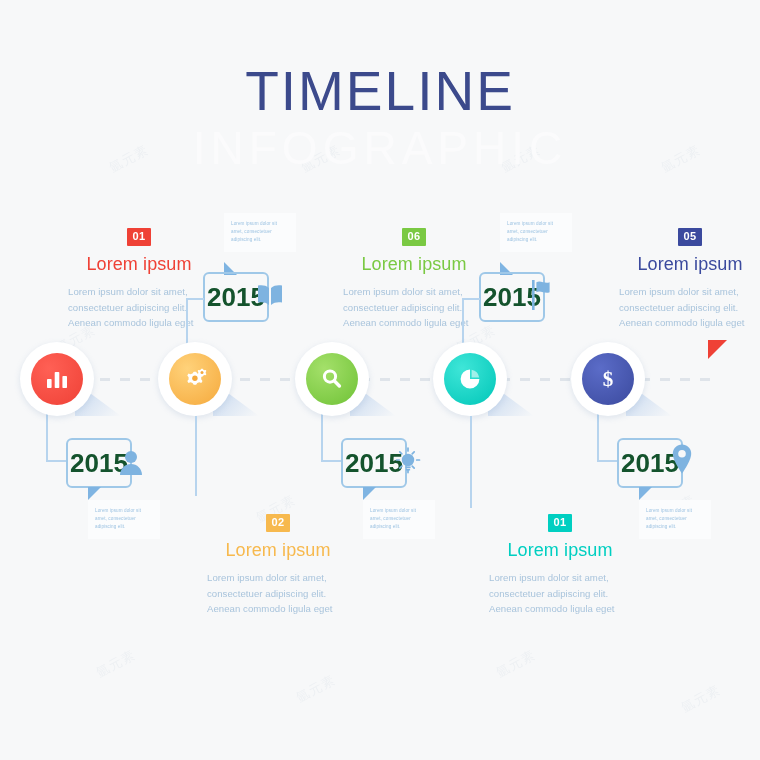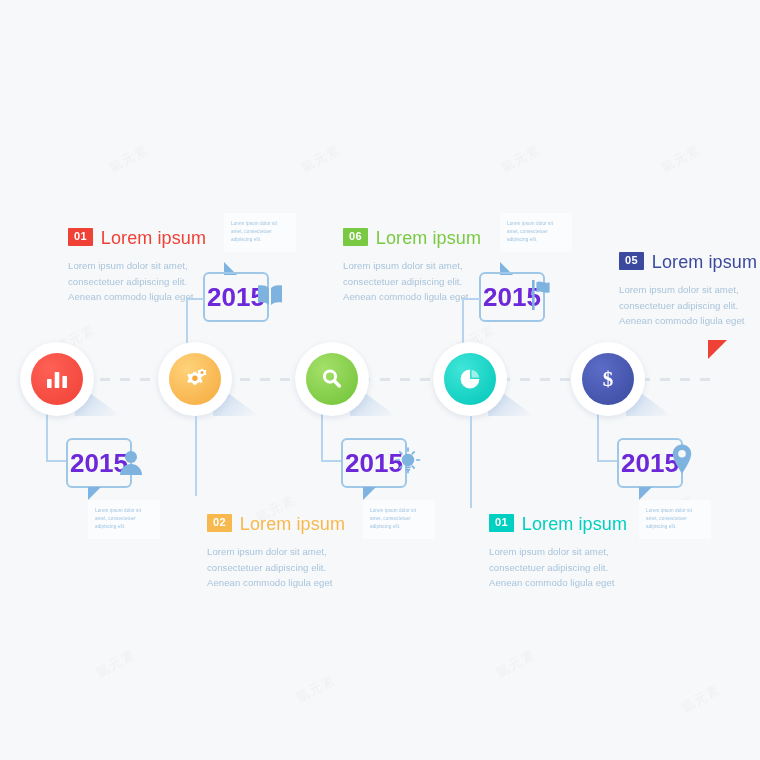--- a/index.html
+++ b/index.html
@@ -102,21 +102,21 @@
     border: 2px solid #9fc8e8;
     border-radius: 6px;
     background: rgba(255,255,255,0.0);
     display: flex;
     align-items: center;
     justify-content: center;
     overflow: hidden;
   }
   .yearbox span {
     font-size: 26px;
-    color: #6d28d9;
+    color: #14532d;
     font-weight: 700;
     letter-spacing: 0px;
     white-space: nowrap;
   }
   .sideicon {
     position: absolute;
     color: #7eb3e0;
   }
   .sideicon svg { display: block; }
 
@@ -146,23 +146,24 @@
   }
   .tail-up {
     border-left: 13px solid #7fb4e2;
     border-top: 13px solid transparent;
   }
 
   
   .block { position: absolute; width: 142px; }
   .block-head {
     display: flex;
-    align-items: flex-start;
+    align-items: center;
     gap: 8px;
     margin-bottom: 9px;
+    flex-direction: column;
   }
   .badge {
     color: #ffffff;
     font-size: 11px;
     font-weight: 700;
     padding: 3px 6px 4px 6px;
     line-height: 1;
     border-radius: 1px;
     letter-spacing: 0.3px;
   }
@@ -211,20 +212,24 @@
   <div class="wm" style="left:660px; top:150px;">氩元素</div>
   <div class="wm" style="left:55px; top:330px;">氩元素</div>
   <div class="wm" style="left:255px; top:500px;">氩元素</div>
   <div class="wm" style="left:455px; top:330px;">氩元素</div>
   <div class="wm" style="left:655px; top:500px;">氩元素</div>
   <div class="wm" style="left:95px; top:655px;">氩元素</div>
   <div class="wm" style="left:295px; top:680px;">氩元素</div>
   <div class="wm" style="left:495px; top:655px;">氩元素</div>
   <div class="wm" style="left:680px; top:690px;">氩元素</div>
 
+  <div class="title-wrap">
+    <div class="title-main">TIMELINE</div>
+    <div class="title-sub">INFOGRAPHIC</div>
+  </div>
 
   <div class="axis"></div>
 
   <div class="corner-accent" style="left:708px; top:340px;"></div>
 
   <div class="block" style="left:68px; top:228px;">
     <div class="block-head">
       <span class="badge" style="background:#ef4136;">01</span>
       <span class="block-title" style="color:#ef4136;">Lorem ipsum</span>
     </div>
@@ -382,21 +387,21 @@
   <div class="stem" style="left:470px; top:416px; width:2px; height:92px; border-left-width:2px;"></div>
 
   <div class="block" style="left:489px; top:514px;">
     <div class="block-head">
       <span class="badge" style="background:#00cfc1;">01</span>
       <span class="block-title" style="color:#00cfc1;">Lorem ipsum</span>
     </div>
     <div class="block-body">Lorem ipsum dolor sit amet, consectetuer adipiscing elit. Aenean commodo ligula eget</div>
   </div>
 
-  <div class="block" style="left:619px; top:228px;margin-top:24px;">
+  <div class="block" style="left:619px; top:228px;">
     <div class="block-head">
       <span class="badge" style="background:#3b4a9e;">05</span>
       <span class="block-title" style="color:#3b4a9e;">Lorem ipsum</span>
     </div>
     <div class="block-body">Lorem ipsum dolor sit amet, consectetuer adipiscing elit. Aenean commodo ligula eget</div>
   </div>
 
   <div class="stem" style="left:597px; top:410px; width:2px; height:52px; border-left-width:2px;"></div>
   <div class="stem" style="left:597px; top:460px; width:22px; height:2px; border-top-width:2px;"></div>
 

